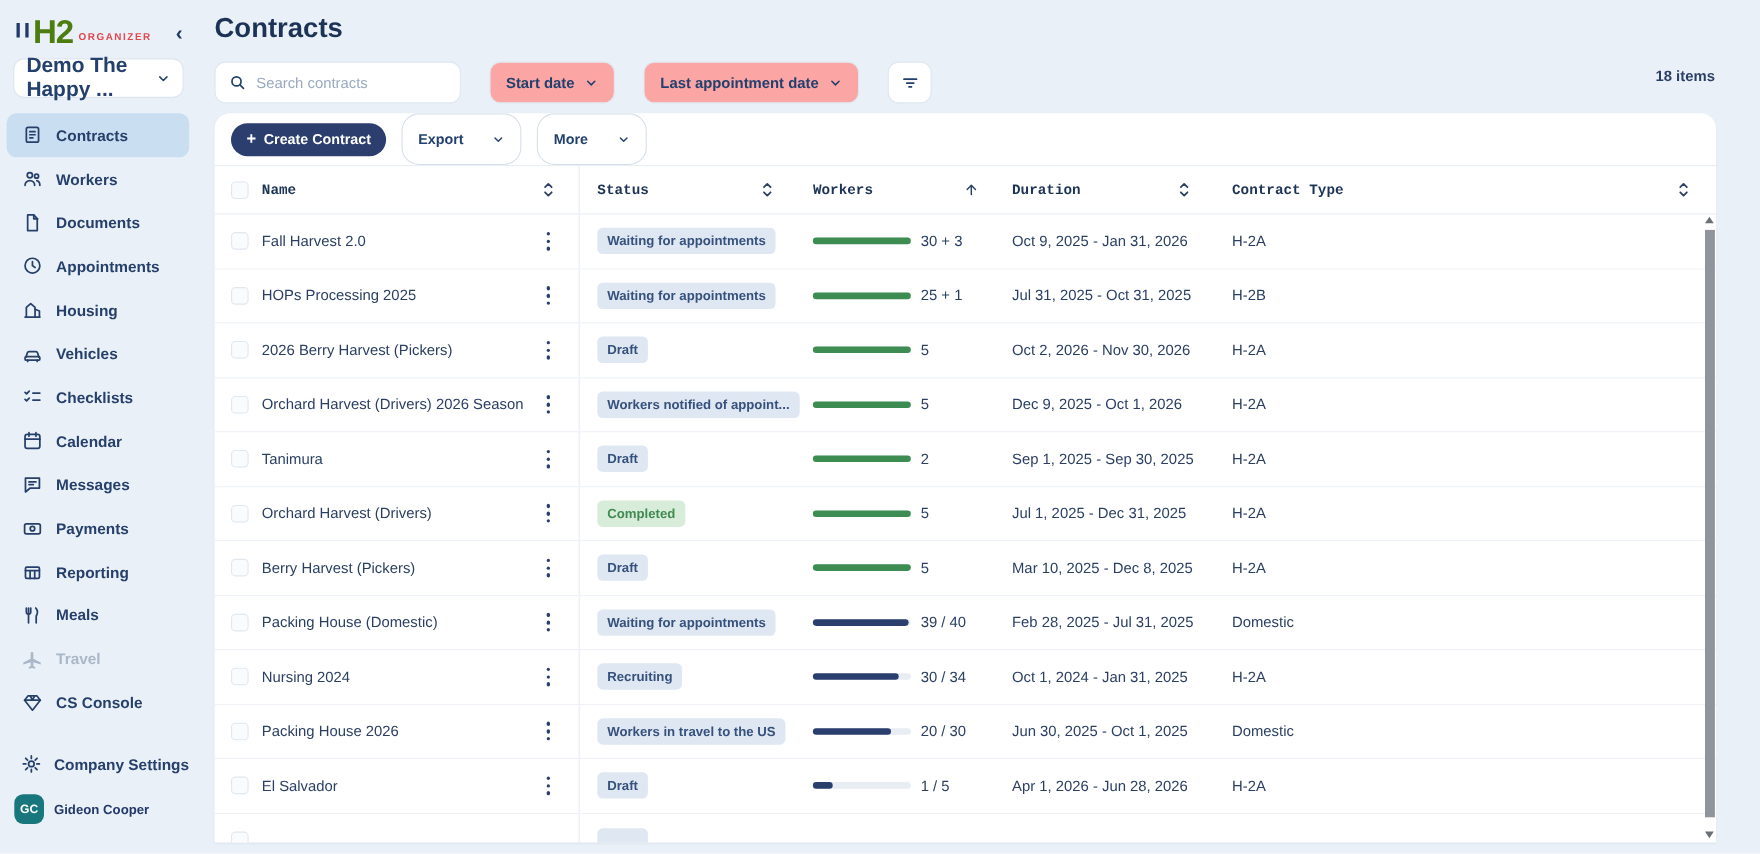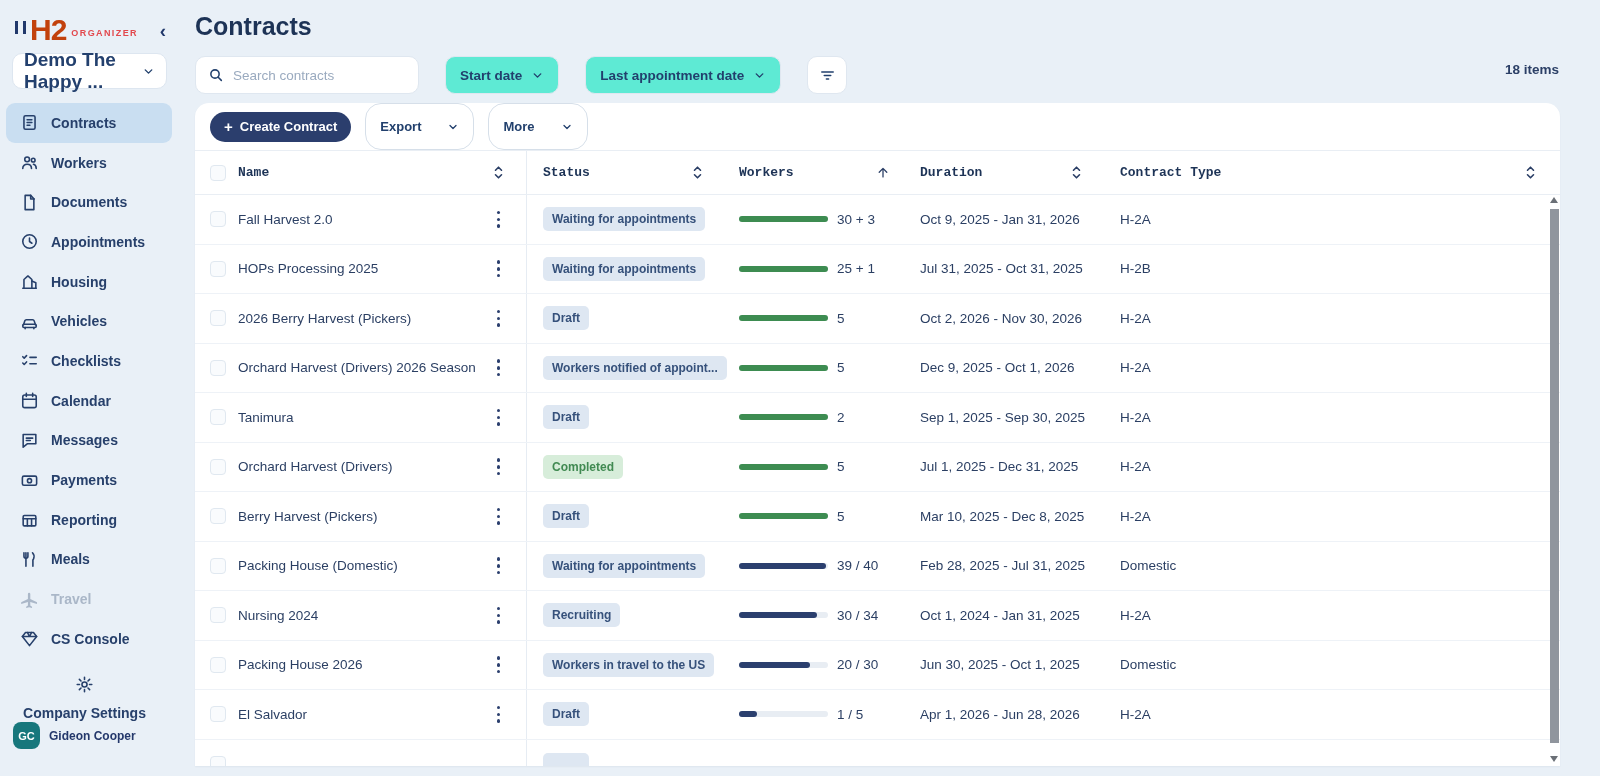--- a/index.html
+++ b/index.html
@@ -3,44 +3,44 @@
 <meta charset="utf-8">
 <style>
   * { margin:0; padding:0; box-sizing:border-box; }
   html,body { width:1600px; height:776px; overflow:hidden; }
   body { position:relative; background:#e9f0f7; font-family:"Liberation Sans", sans-serif; color:#24386b; }
 
   
   .sidebar { position:absolute; left:0; top:0; width:178px; height:776px; }
   .logo-row { position:absolute; top:12px; left:14px; right:8px; height:36px; display:flex; align-items:center; }
   .logo-mark { margin-right:3px; display:flex; }
-  .logo-h2 { font-size:30px; font-weight:700; color:#c2410c; letter-spacing:-1px; line-height:1; }
+  .logo-h2 { font-size:30px; font-weight:700; color:#4d7c0f; letter-spacing:-1px; line-height:1; }
   .logo-suffix { font-size:9px; font-weight:800; color:#e2484d; letter-spacing:1.4px; margin-left:5px; margin-top:6px; }
   .collapse { margin-left:auto; font-size:19px; font-weight:700; color:#21386b; cursor:pointer; line-height:1; padding:0 4px; }
   .company-select { position:absolute; top:53px; left:12px; width:155px; height:36px; border:1px solid #dde6f0; border-radius:10px; background:#fff; display:flex; align-items:center; padding:0 11px; font-size:19px; font-weight:600; color:#23406e; cursor:pointer; }
   .company-select .icn { margin-left:auto; }
   .nav { position:absolute; top:103px; left:6px; right:6px; }
   .nav-item { height:39.7px; display:flex; align-items:center; padding:0 8px 0 13px; border-radius:9px; color:#27406b; font-size:14px; font-weight:600; gap:11px; cursor:pointer; white-space:nowrap; }
   .nav-item.active { background:#c9def1; }
   .nav-item.disabled { color:#aab7c8; }
   .icn { display:inline-flex; align-items:center; justify-content:center; }
   .nav-item .icn { width:21px; }
-  .footer-item { position:absolute; left:6px; right:20px; top:675px;flex-direction:column; }
+  .footer-item { position:absolute; left:6px; right:20px; top:675px; }
   .user-row { position:absolute; left:13px; top:722px; display:flex; align-items:center; gap:9px; cursor:pointer; }
   .avatar { width:27px; height:27px; border-radius:8px; background:#17777c; color:#fff; font-size:11px; font-weight:700; display:flex; align-items:center; justify-content:center; }
   .user-name { font-size:12px; font-weight:700; color:#24386b; }
 
   
   .main { position:absolute; left:178px; top:0; right:0; height:776px; }
   .page-title { position:absolute; left:17px; top:12px; font-size:25px; font-weight:700; color:#1d3356; }
   .filter-row { position:absolute; left:17px; top:56px; display:flex; gap:26px; align-items:center; }
   .search-box { width:224px; height:38px; background:#fff; border:1px solid #dfe7f0; border-radius:10px; display:flex; align-items:center; padding:0 12px; gap:9px; }
   .search-box input { border:none; outline:none; background:transparent; font-size:13.5px; color:#a21caf; width:100%; font-family:"Liberation Sans", sans-serif; }
   .search-box input::placeholder { color:#9aaabf; }
-  .drop-btn { height:38px; border:1px solid #dfe7f0; border-radius:10px; background:#5eead4; display:flex; align-items:center; padding:0 14px; font-size:13.5px; font-weight:600; color:#22406d; gap:9px; cursor:pointer; }
+  .drop-btn { height:38px; border:1px solid #dfe7f0; border-radius:10px; background:#fca5a5; display:flex; align-items:center; padding:0 14px; font-size:13.5px; font-weight:600; color:#22406d; gap:9px; cursor:pointer; }
   .filter-btn { width:40px; height:38px; border:1px solid #dfe7f0; border-radius:10px; background:#fff; display:flex; align-items:center; justify-content:center; cursor:pointer; }
   .items-count { position:absolute; right:41px; top:62px; font-size:13.5px; font-weight:600; color:#2b3f66; }
 
   
   .card { position:absolute; left:17px; top:103px; right:40px; bottom:10px; background:#fff; border-radius:14px 14px 0 0; overflow:hidden; box-shadow:0 1px 2px rgba(20,40,80,.05); }
   .toolbar { position:absolute; top:0; left:0; right:0; height:47px; display:flex; align-items:center; padding:0 15px; gap:14px; }
   .btn-primary { height:30px; background:#2b3e6d; color:#fff; border:none; border-radius:15px; padding:0 14px; font-size:13px; font-weight:700; display:inline-flex; align-items:center; gap:7px; cursor:pointer; font-family:"Liberation Sans", sans-serif; }
   .btn-primary .plus { font-size:15px; font-weight:600; line-height:1; }
   .btn-outline { height:47px; border:1px solid #d6dfe9; border-radius:16px; background:#fff; color:#22406d; padding:0 14px; font-size:13px; font-weight:600; display:inline-flex; align-items:center; gap:26px; cursor:pointer; font-family:"Liberation Sans", sans-serif; }
 

